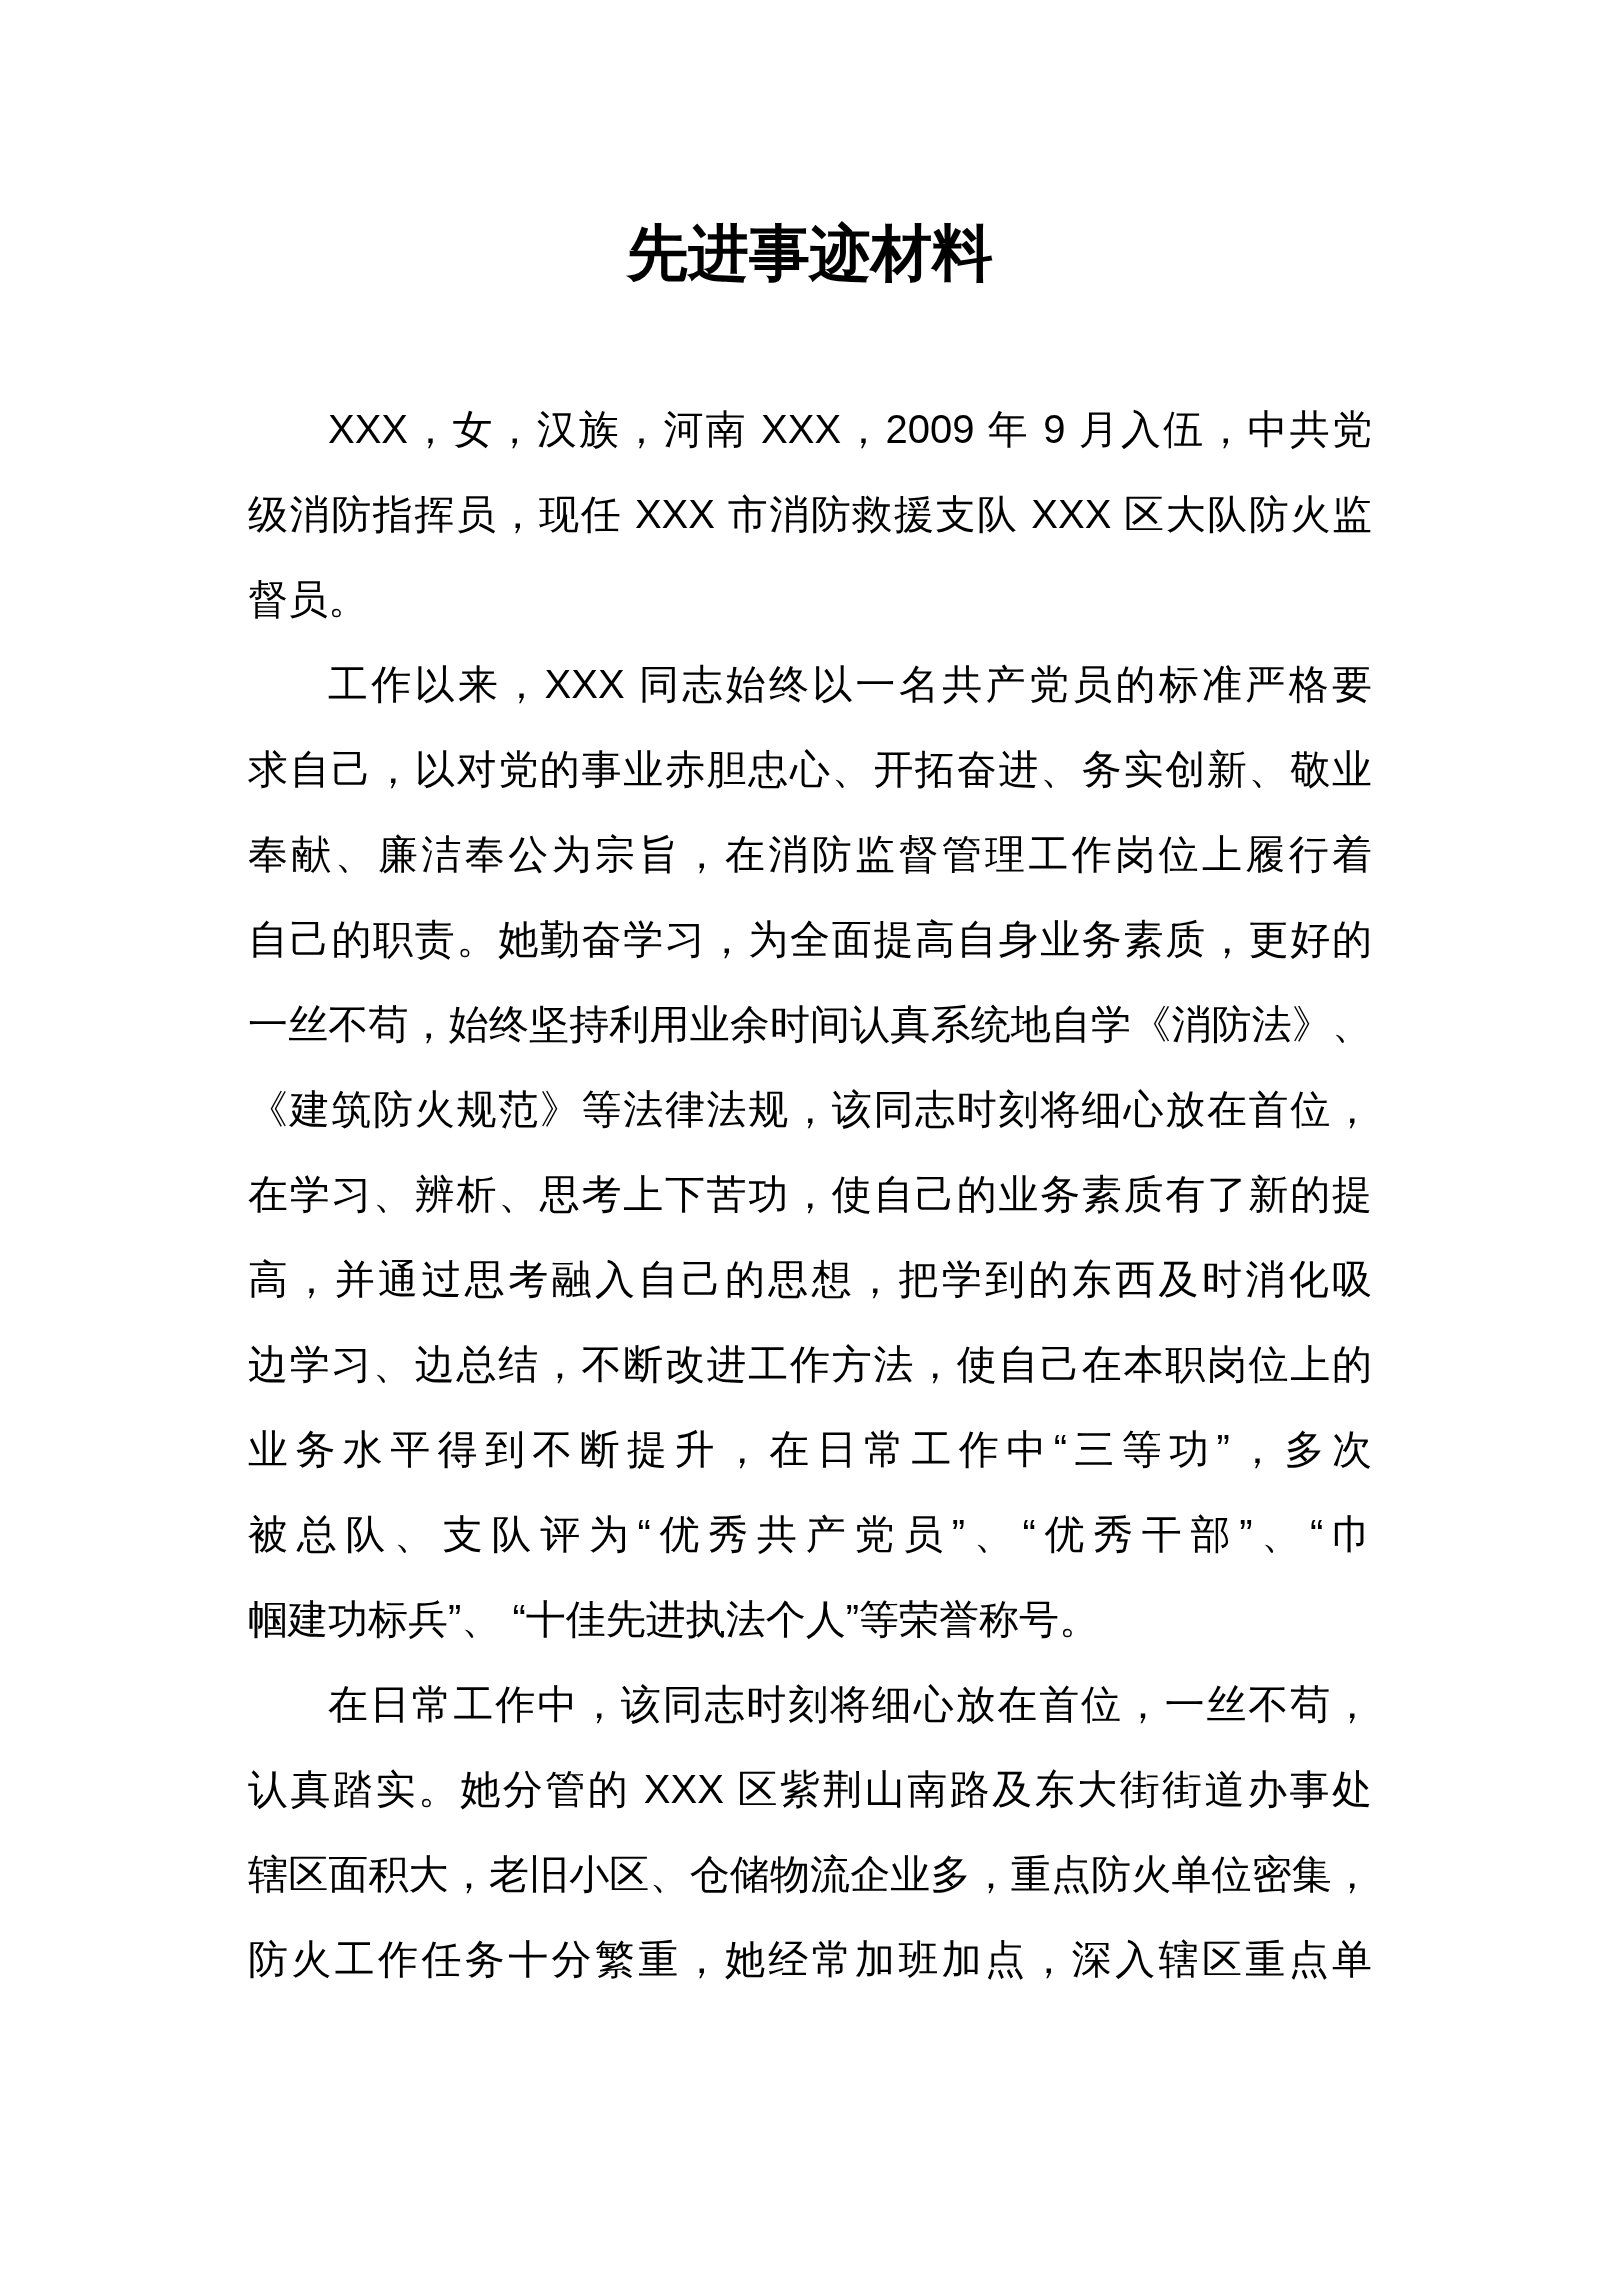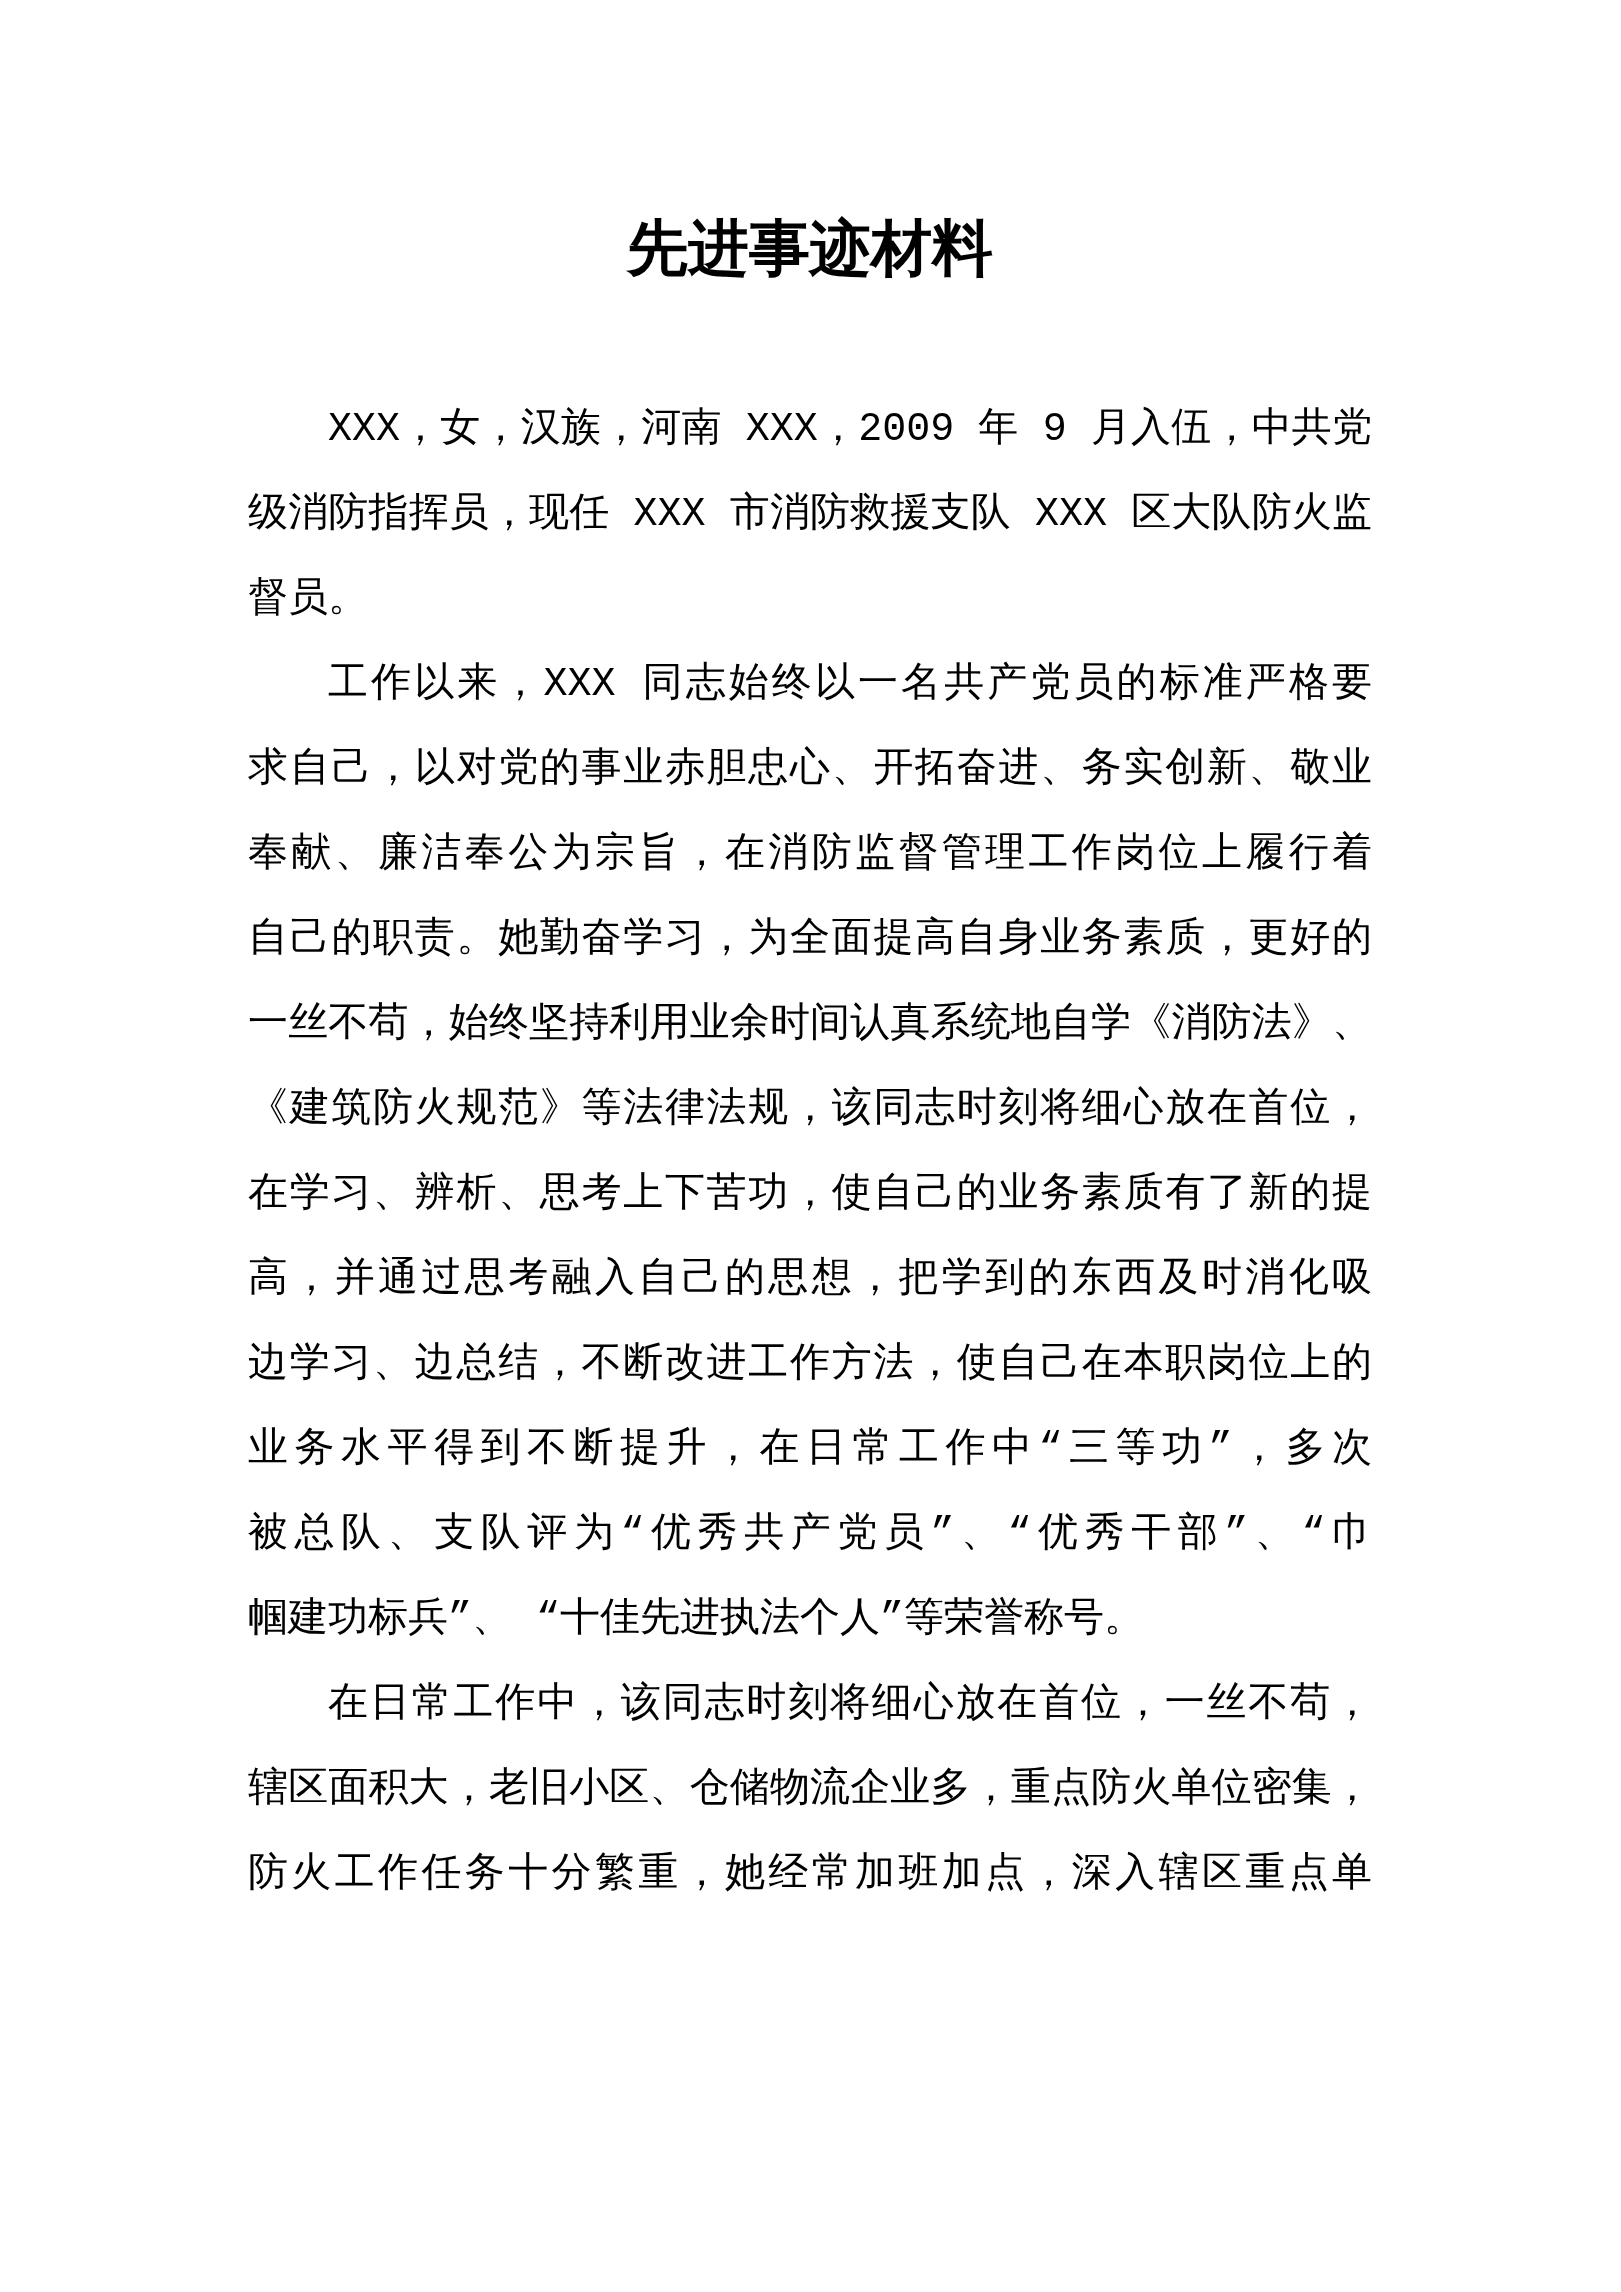--- a/index.html
+++ b/index.html
@@ -2,21 +2,21 @@
 <html><head>
 <meta charset="utf-8">
 <style>
   html, body { margin: 0; padding: 0; background: #e8e8e8; }
   .page {
     position: relative;
     width: 1621px;
     height: 2293px;
     background: #ffffff;
     color: #000000;
-    font-family: Liberation Mono, monospace;
+    font-family: Liberation Sans, sans-serif;
     overflow: hidden;
   }
   .doc-title {
     position: absolute;
     top: 211px;
     left: 248px;
     width: 1124px;
     text-align: center;
     font-size: 61px;
     font-weight: bold;
@@ -57,17 +57,18 @@
       <div class="line">自己的职责。她勤奋学习，为全面提高自身业务素质，更好的</div>
       <div class="line">一丝不苟，始终坚持利用业余时间认真系统地自学《消防法》、</div>
       <div class="line">《建筑防火规范》等法律法规，该同志时刻将细心放在首位，</div>
       <div class="line">在学习、辨析、思考上下苦功，使自己的业务素质有了新的提</div>
       <div class="line">高，并通过思考融入自己的思想，把学到的东西及时消化吸</div>
       <div class="line">边学习、边总结，不断改进工作方法，使自己在本职岗位上的</div>
       <div class="line">业务水平得到不断提升，在日常工作中“三等功”，多次</div>
       <div class="line">被总队、支队评为“优秀共产党员”、“优秀干部”、“巾</div>
       <div class="line last">帼建功标兵”、 “十佳先进执法个人”等荣誉称号。</div>
       <div class="line first">在日常工作中，该同志时刻将细心放在首位，一丝不苟，</div>
+      <div class="line">认真踏实。她分管的 XXX 区紫荆山南路及东大街街道办事处</div>
       <div class="line">辖区面积大，老旧小区、仓储物流企业多，重点防火单位密集，</div>
       <div class="line">防火工作任务十分繁重，她经常加班加点，深入辖区重点单</div>
     </div>
 </div>
 
 
 </body></html>

